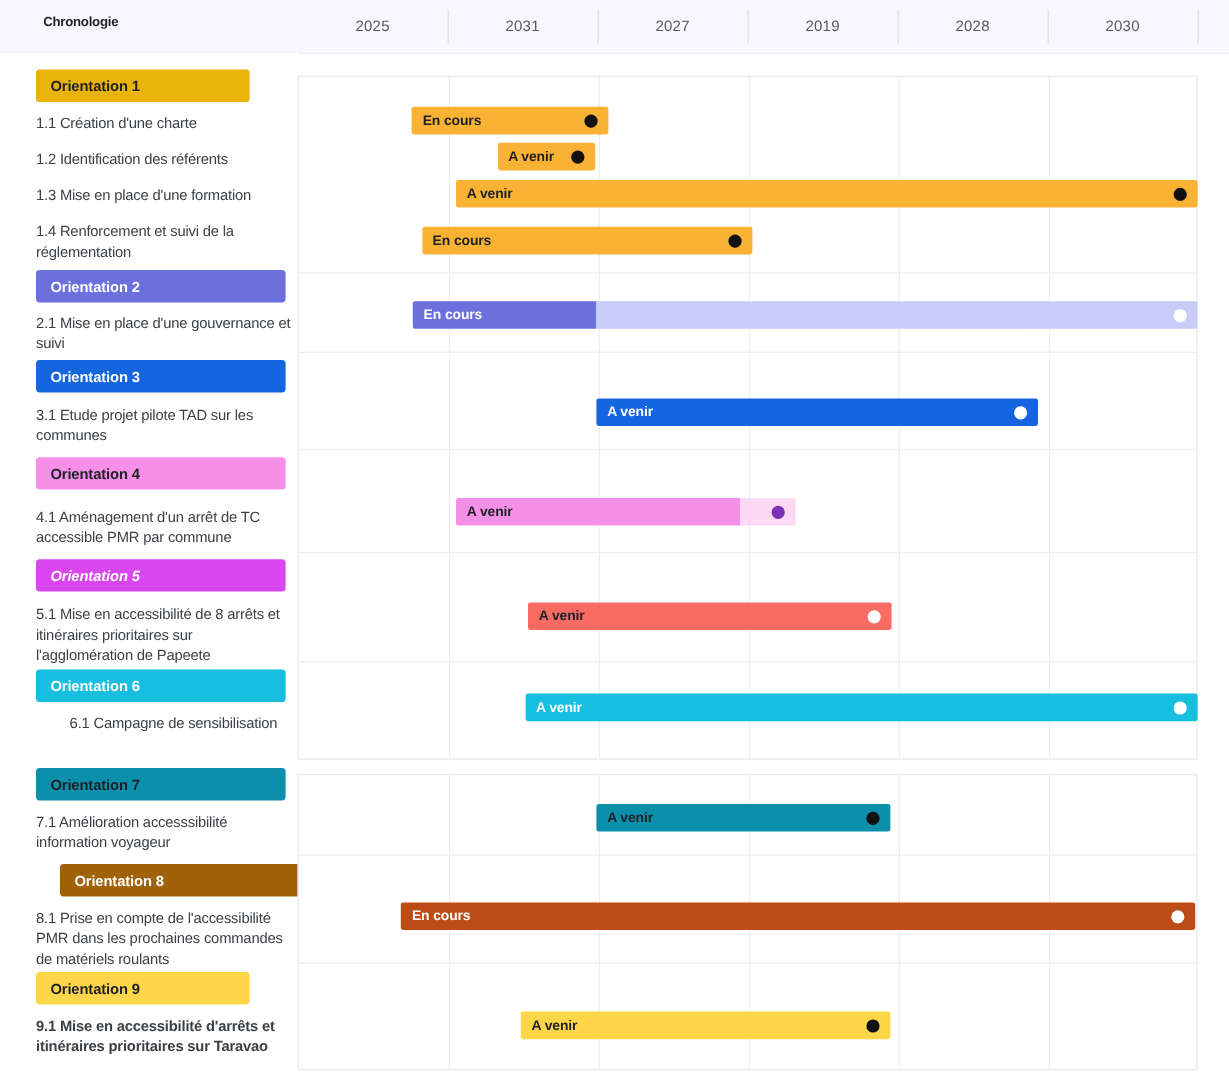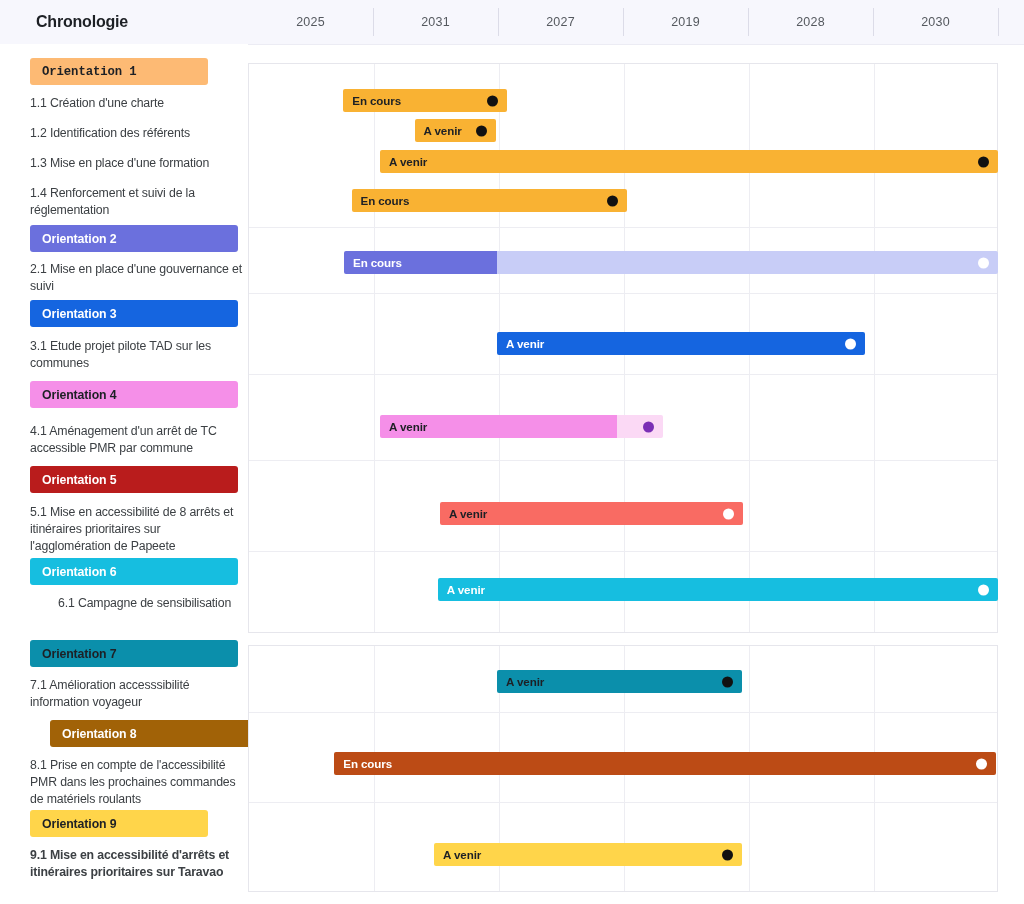--- a/index.html
+++ b/index.html
@@ -30,21 +30,21 @@
     left: 0; top: 0;
     width: 1024px;
     height: 44px;
     background: #f7f7fd;
     border-bottom: 1px solid #ececf4;
   }
   .header-title {
     position: absolute;
     left: 36px;
     top: 13px;
-    font-size: 16px;
+    font-size: 11px;
     font-weight: bold;
     letter-spacing: -0.2px;
     color: #1d2025;
   }
   .year-cell {
     position: absolute;
     top: 15px;
     width: 124px;
     text-align: center;
     font-size: 12.5px;
@@ -174,33 +174,33 @@
         <div class="year-cell" style="left: 748px; width: 125px;">2028</div>
         <div class="year-sep" style="left: 748px;"></div>
         <div class="year-cell" style="left: 873px; width: 125px;">2030</div>
         <div class="year-sep" style="left: 873px;"></div>
         <div class="year-sep" style="left: 998px;"></div>
       </div>
   </div>
 
   <div class="left-col">
     <div id="left-col-content">
-        <div class="orient-chip" style="top: 14px; background: #fdba74; color: rgb(29, 32, 37); font-family: Liberation Mono, monospace;">
+        <div class="orient-chip" style="top: 14px; background: #eab308; color: rgb(29, 32, 37);">
           <span>Orientation 1</span>
         </div>
         <div class="orient-chip wide" style="top: 181px; background: rgb(107, 112, 221); color: rgb(255, 255, 255);">
           <span>Orientation 2</span>
         </div>
         <div class="orient-chip wide" style="top: 256px; background: rgb(21, 101, 224); color: rgb(255, 255, 255);">
           <span>Orientation 3</span>
         </div>
         <div class="orient-chip wide" style="top: 337px; background: rgb(245, 143, 232); color: rgb(29, 32, 37);">
           <span>Orientation 4</span>
         </div>
-        <div class="orient-chip wide" style="top: 422px; background: #b91c1c; color: rgb(255, 255, 255);">
+        <div class="orient-chip wide" style="top: 422px; background: #d946ef; color: rgb(255, 255, 255); font-style: italic;">
           <span>Orientation 5</span>
         </div>
         <div class="orient-chip wide" style="top: 514px; background: rgb(22, 190, 224); color: rgb(255, 255, 255);">
           <span>Orientation 6</span>
         </div>
         <div class="orient-chip wide" style="top: 596px; background: rgb(11, 143, 171); color: rgb(29, 32, 37);">
           <span>Orientation 7</span>
         </div>
         <div class="orient-chip wide" style="top: 676px; background: #a16207; color: rgb(255, 255, 255); margin-left: 20px;">
           <span>Orientation 8</span>

